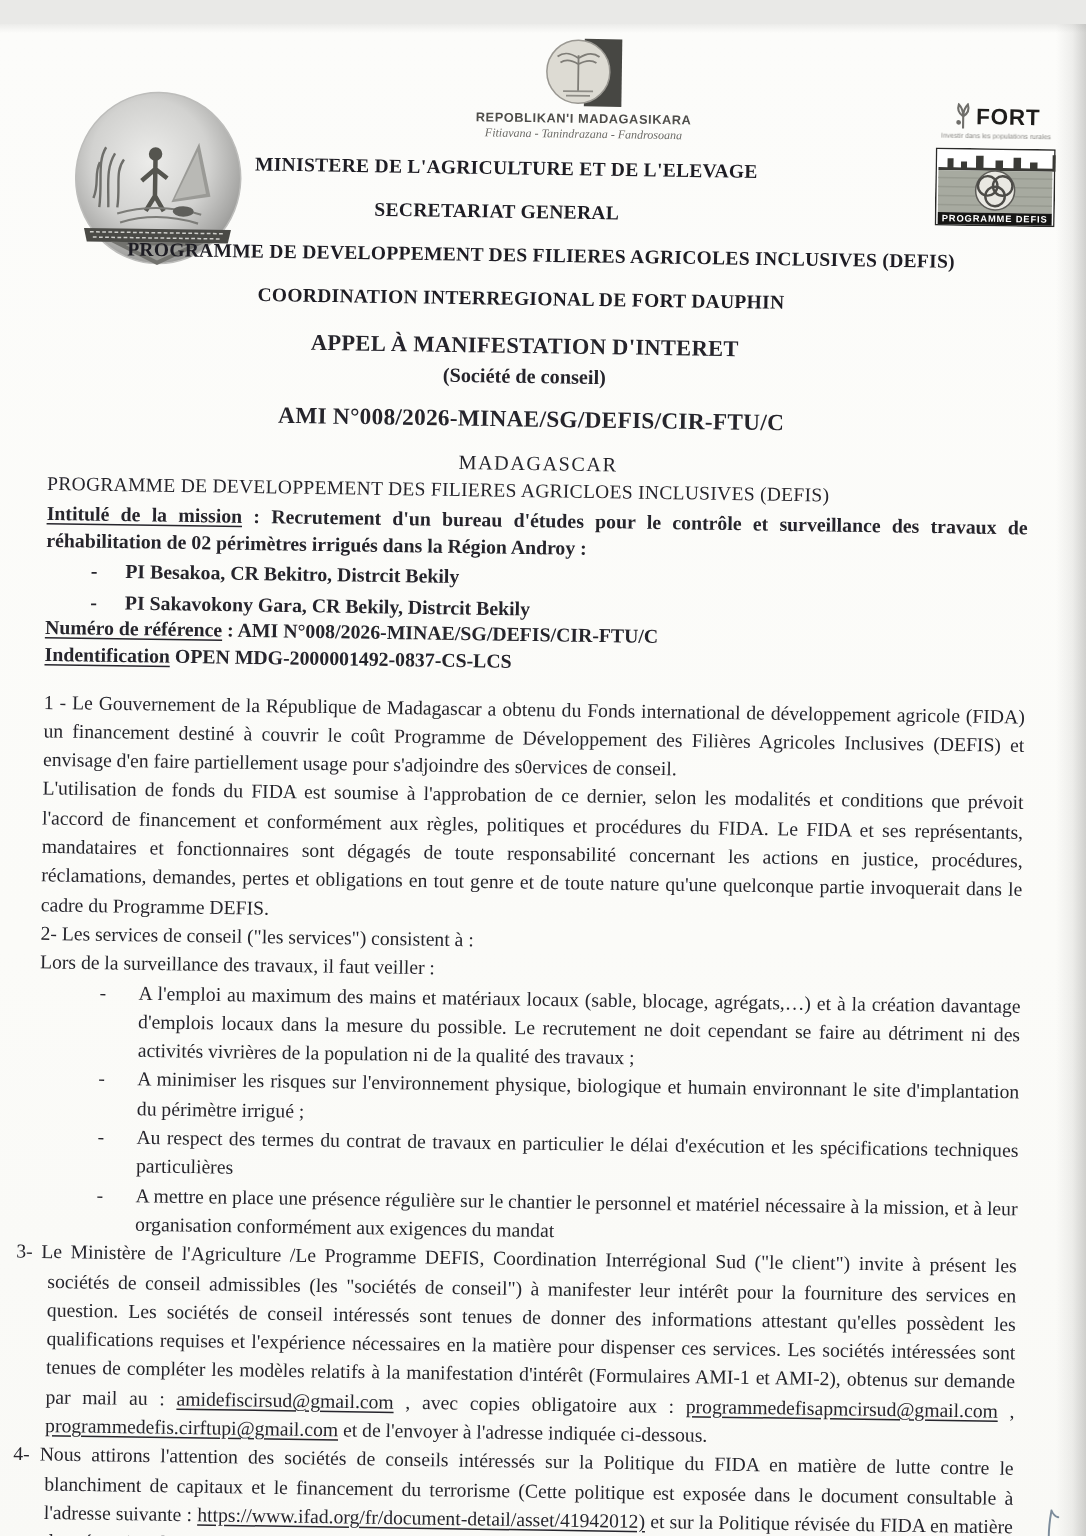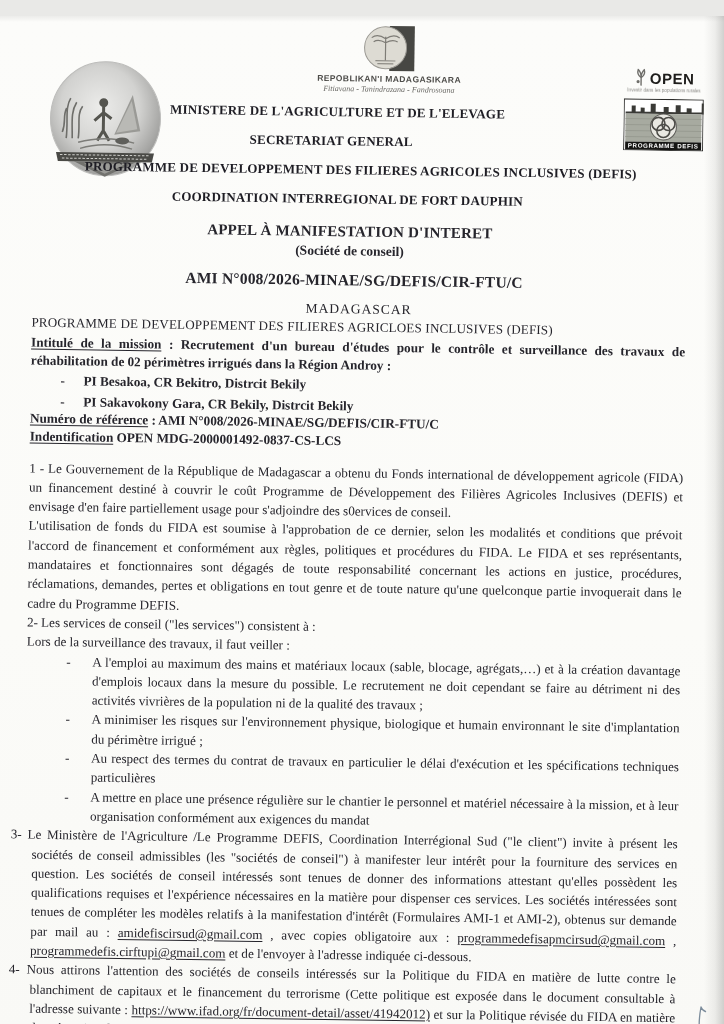--- a/index.html
+++ b/index.html
@@ -114,21 +114,21 @@
       <div class="emblem-name">REPOBLIKAN'I MADAGASIKARA</div>
       <div class="emblem-motto">Fitiavana - Tanindrazana - Fandrosoana</div>
     </div>
 
     <div class="fida-wrap">
       <div class="fida-row">
         <svg width="14" height="18" viewBox="0 0 14 18">
           <path d="M7 17 V7 M7 9 C4 7 3 4 4 1 C6 3 7 5 7 9 M7 9 C10 7 11 4 10 1 C8 3 7 5 7 9" stroke="#6f6e6a" stroke-width="1.4" fill="none"></path>
           <circle cx="4" cy="13" r="1.6" fill="#6f6e6a"></circle>
         </svg>
-        <span class="fida-text">OPEN</span>
+        <span class="fida-text">FORT</span>
       </div>
       <div class="fida-tag">Investir dans les populations rurales</div>
       <svg class="defis-logo" width="80" height="52" viewBox="0 0 80 52">
         <rect x="0.5" y="0.5" width="79" height="51" fill="#ffffff" stroke="#2b2b29" stroke-width="1"></rect>
 
         <path d="M2 13 h6 v-6 h4 v6 h5 v-4 h4 v4 h6 v-8 h5 v8 h8 v-5 h5 v5 h7 v-7 h5 v7 h6 v-4 h5 v4 h10 v-9 h4 v9 h2 v2 H2 Z" fill="#3a3a36"></path>
 
         <rect x="2" y="15" width="76" height="28" fill="#a7aaa0"></rect>
         <path d="M2 20 h76 M2 26 h76 M2 32 h76 M2 38 h76" stroke="#989b91" stroke-width="1"></path>
 

